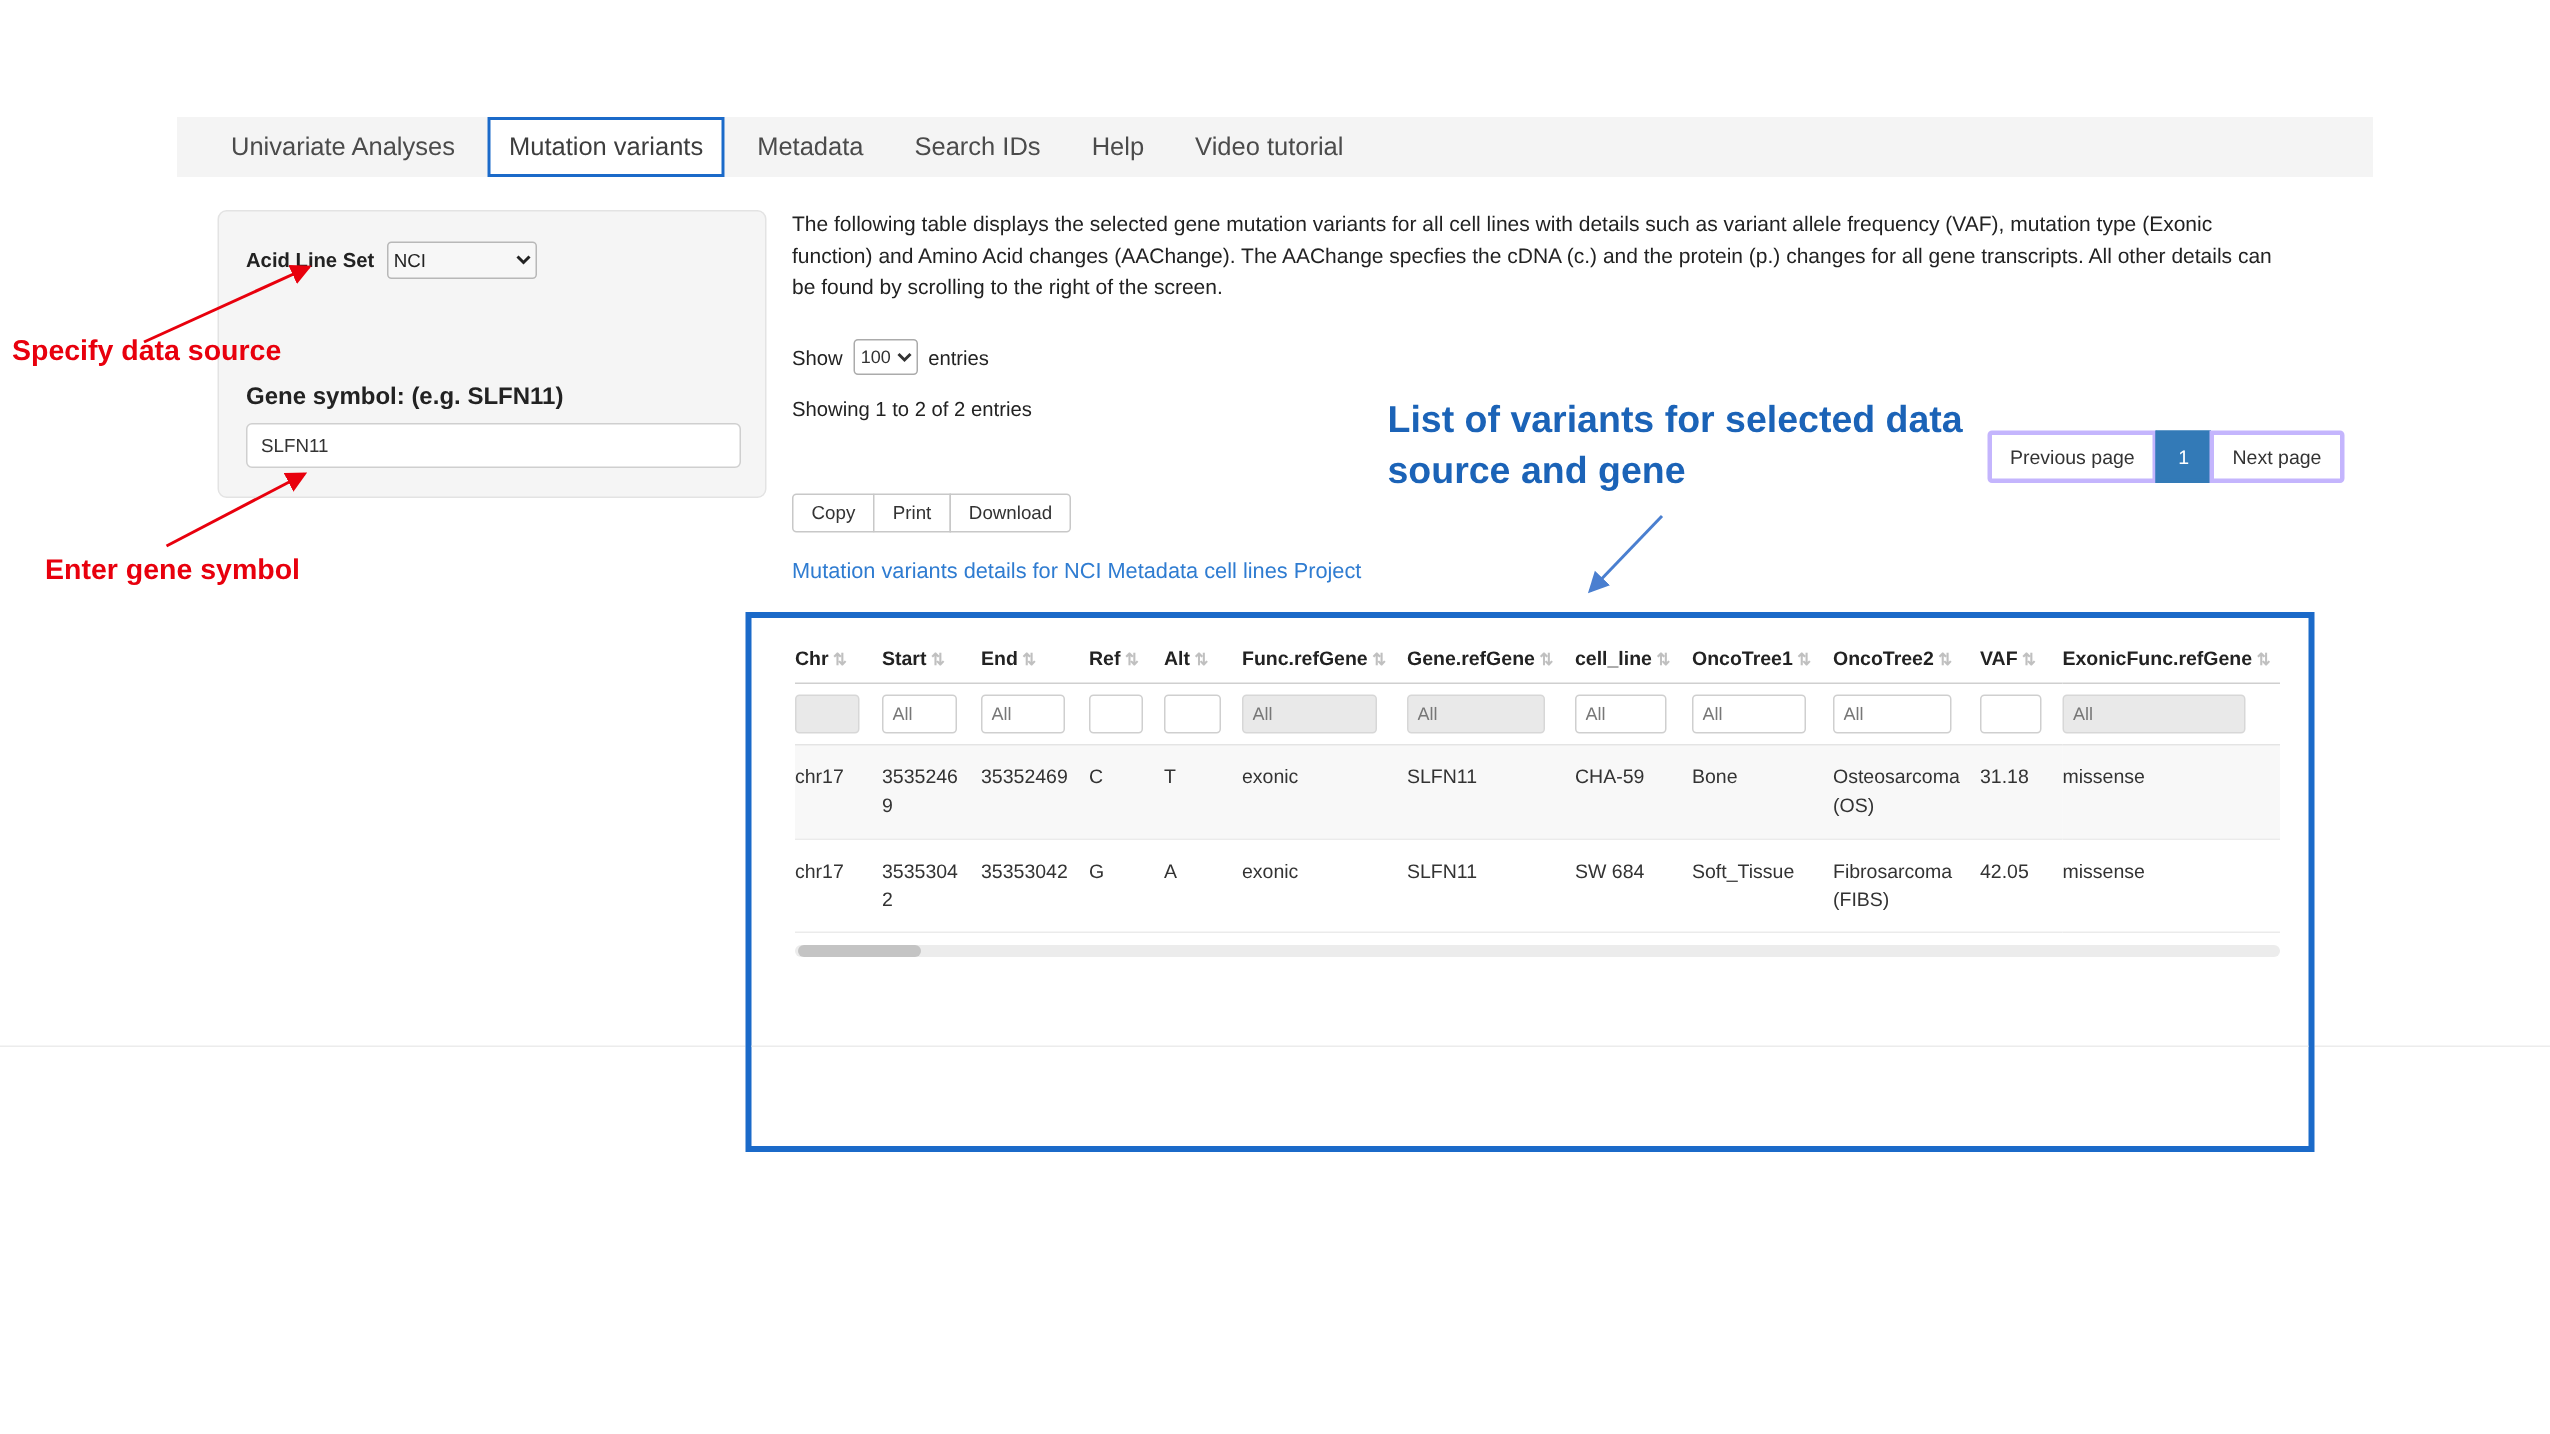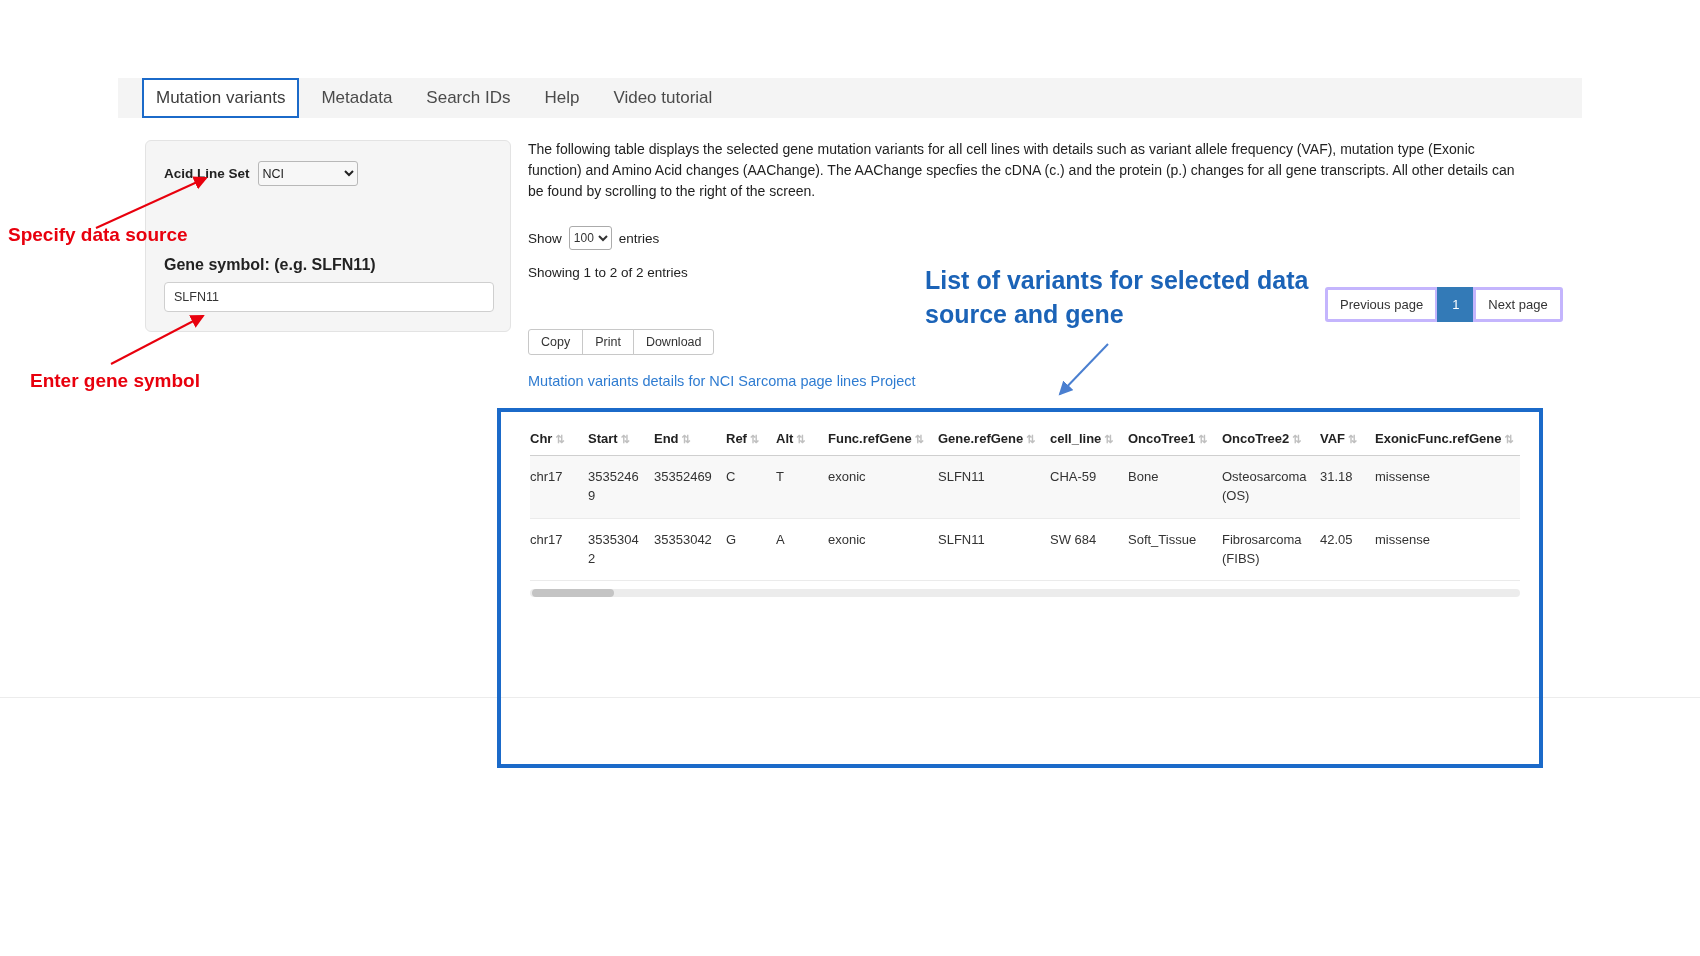--- a/index.html
+++ b/index.html
@@ -133,20 +133,21 @@
   }
 
   .page-divider {
     position:absolute; left:0; top:697px; width:1700px; height:1px; background:#ececec; z-index:1;
   }
 </style>
 </head>
 <body>
 
 <div class="navbar">
+  <div class="nav-tab">Univariate Analyses</div>
   <div class="nav-tab active">Mutation variants</div>
   <div class="nav-tab">Metadata</div>
   <div class="nav-tab">Search IDs</div>
   <div class="nav-tab">Help</div>
   <div class="nav-tab">Video tutorial</div>
 </div>
 
 <div class="side-panel">
   <div class="cls-row">
     <span class="cls-label">Acid Line Set</span>
@@ -199,21 +200,21 @@
 </div>
 
 <div class="showing-text">Showing 1 to 2 of 2 entries</div>
 
 <div class="dt-buttons">
   <button class="dt-btn">Copy</button>
   <button class="dt-btn">Print</button>
   <button class="dt-btn">Download</button>
 </div>
 
-<div class="table-title">Mutation variants details for NCI Sarcoma page lines Project</div>
+<div class="table-title">Mutation variants details for NCI Metadata cell lines Project</div>
 
 <div class="pagination">
   <div class="page-btn prev">Previous page</div>
   <div class="page-btn current">1</div>
   <div class="page-btn next">Next page</div>
 </div>
 
 <div class="table-box">
   <table class="dt">
     <colgroup>
@@ -237,20 +238,34 @@
         <th><span>End</span><span class="sort-icon">⇅</span></th>
         <th><span>Ref</span><span class="sort-icon">⇅</span></th>
         <th><span>Alt</span><span class="sort-icon">⇅</span></th>
         <th><span>Func.refGene</span><span class="sort-icon">⇅</span></th>
         <th><span>Gene.refGene</span><span class="sort-icon">⇅</span></th>
         <th><span>cell_line</span><span class="sort-icon">⇅</span></th>
         <th><span>OncoTree1</span><span class="sort-icon">⇅</span></th>
         <th><span>OncoTree2</span><span class="sort-icon">⇅</span></th>
         <th><span>VAF</span><span class="sort-icon">⇅</span></th>
         <th><span>ExonicFunc.refGene</span><span class="sort-icon">⇅</span></th>
+      </tr>
+      <tr>
+        <td class="filter-cell"><input class="filter-input f-select" placeholder="" style=""></td>
+        <td class="filter-cell"><input class="filter-input" placeholder="All" style=""></td>
+        <td class="filter-cell"><input class="filter-input" placeholder="All" style=""></td>
+        <td class="filter-cell"><input class="filter-input" placeholder="" style=""></td>
+        <td class="filter-cell"><input class="filter-input" placeholder="" style=""></td>
+        <td class="filter-cell"><input class="filter-input f-select" placeholder="All" style=""></td>
+        <td class="filter-cell"><input class="filter-input f-select" placeholder="All" style=""></td>
+        <td class="filter-cell"><input class="filter-input" placeholder="All" style=""></td>
+        <td class="filter-cell"><input class="filter-input" placeholder="All" style=""></td>
+        <td class="filter-cell"><input class="filter-input" placeholder="All" style=""></td>
+        <td class="filter-cell"><input class="filter-input" placeholder="" style=""></td>
+        <td class="filter-cell"><input class="filter-input f-select" placeholder="All" style=""></td>
       </tr>
     </thead>
     <tbody>
       <tr class="odd">
         <td>chr17</td>
         <td>35352469</td>
         <td>35352469</td>
         <td>C</td>
         <td>T</td>
         <td>exonic</td>

